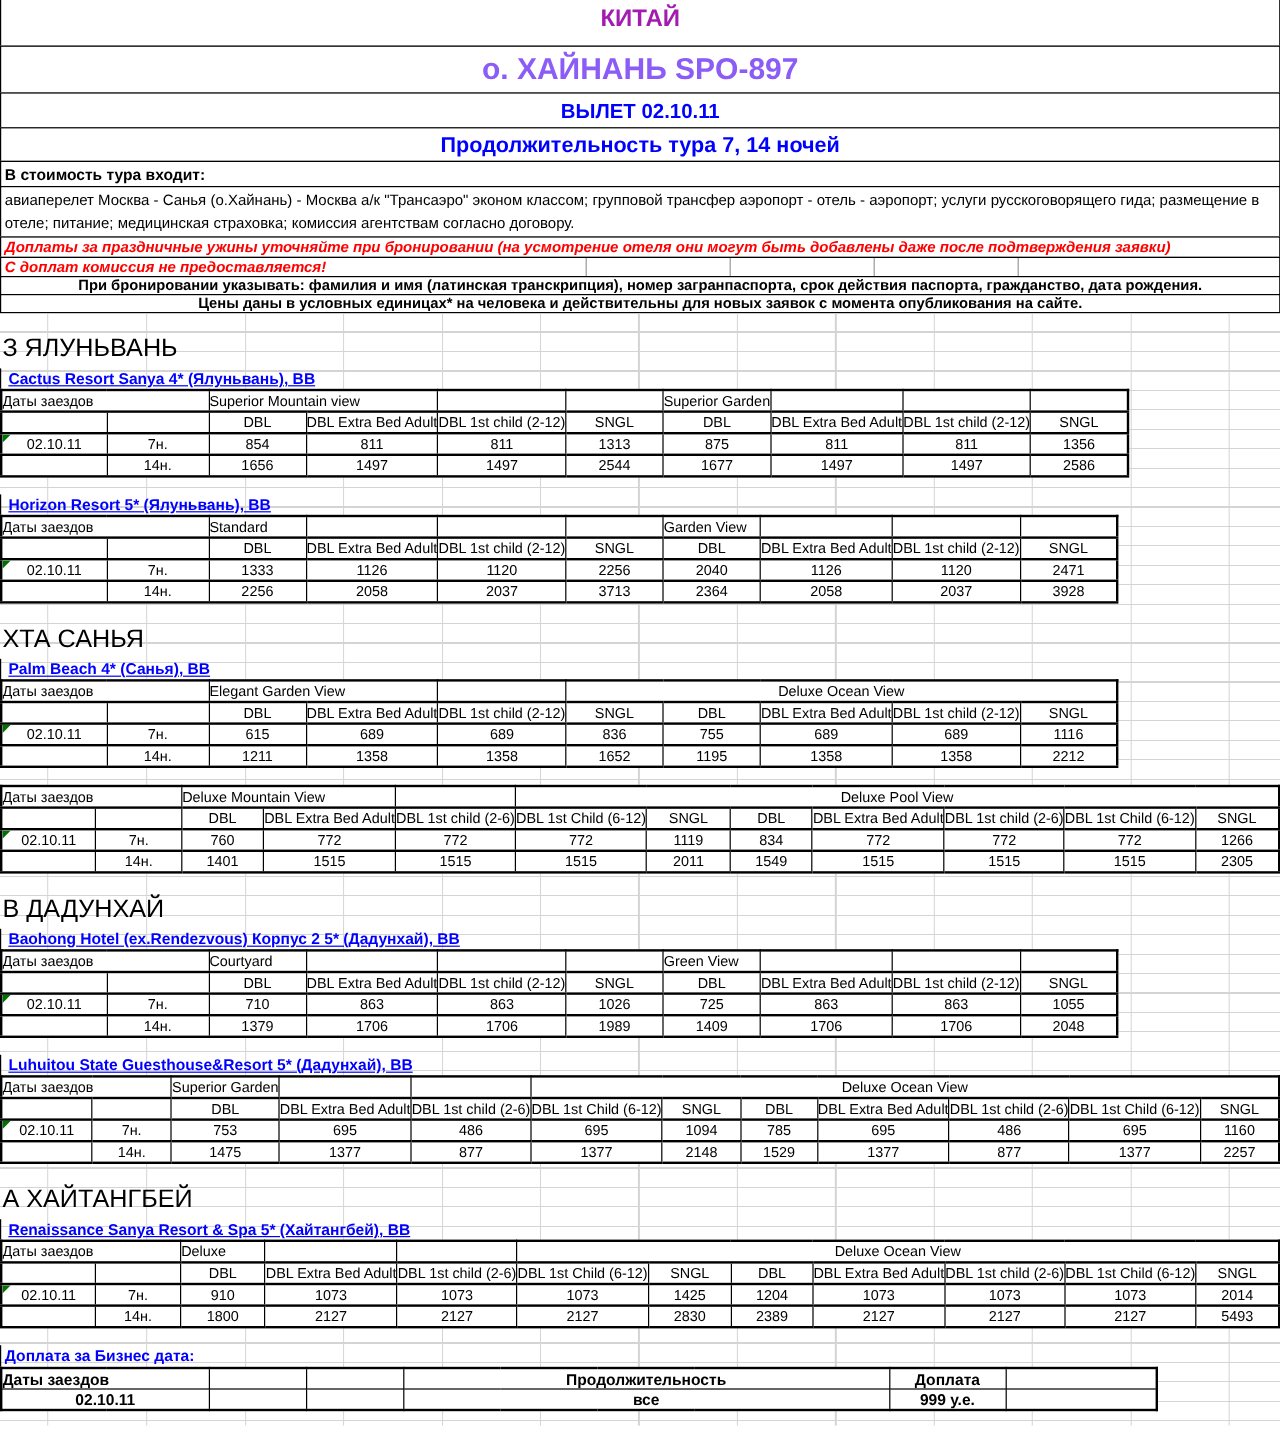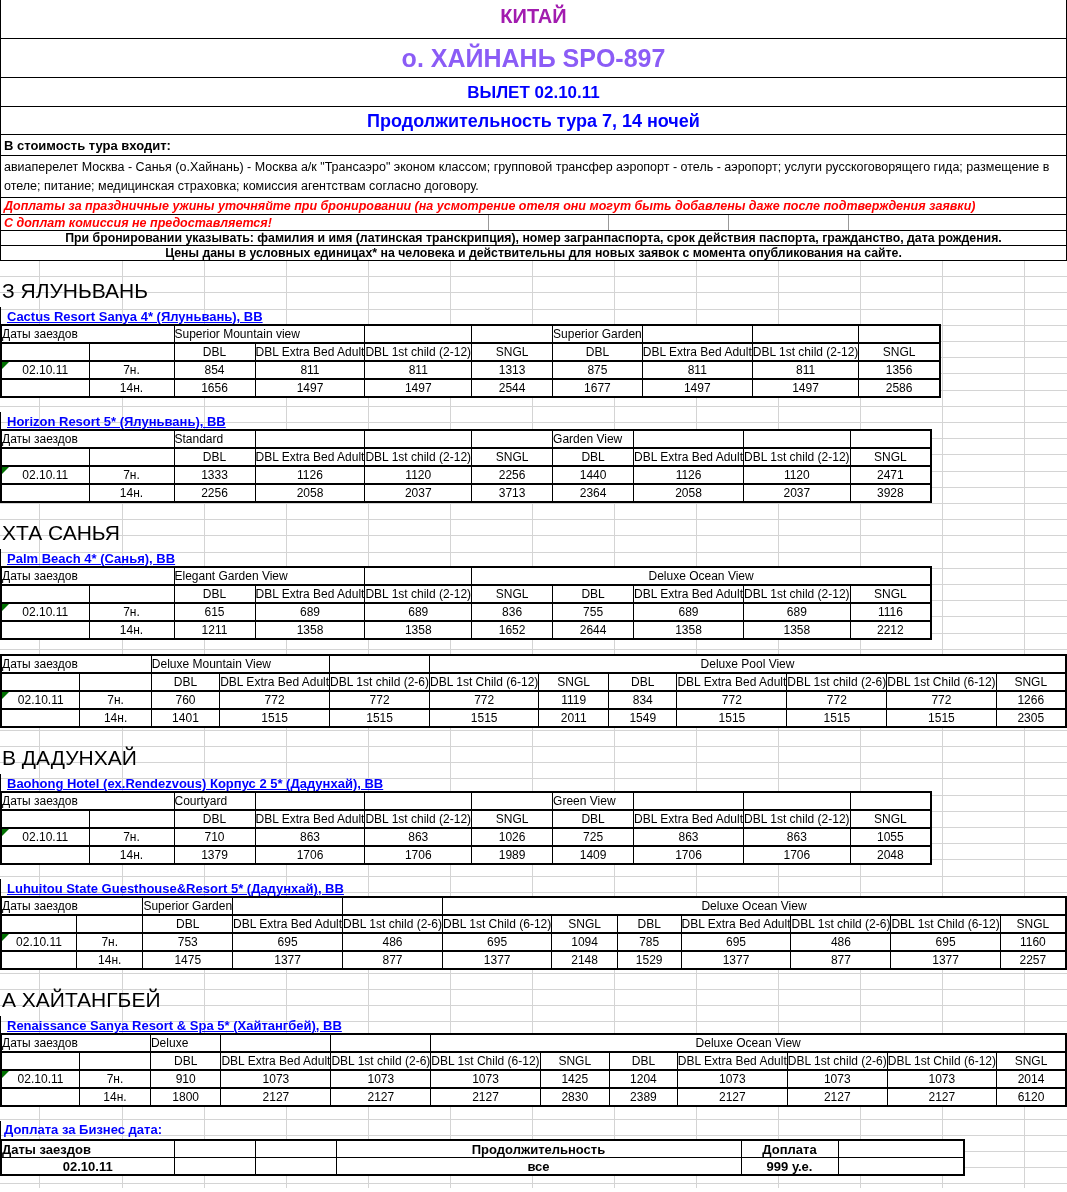--- a/index.html
+++ b/index.html
@@ -161,21 +161,21 @@
               <td class="hd">DBL 1st child (2-12)</td>
               <td class="hd">SNGL</td>
             </tr>
             <tr class="data-row">
               <td class="date">02.10.11<span class="tri"></span></td>
               <td class="nt">7н.</td>
               <td class="v">1333</td>
               <td class="v">1126</td>
               <td class="v">1120</td>
               <td class="v">2256</td>
-              <td class="v">1440</td>
+              <td class="v">2040</td>
               <td class="v">1126</td>
               <td class="v">1120</td>
               <td class="v">2471</td>
             </tr>
             <tr class="data-row">
               <td class="date"></td>
               <td class="nt">14н.</td>
               <td class="v">2256</td>
               <td class="v">2058</td>
               <td class="v">2037</td>
@@ -234,21 +234,21 @@
               <td class="v">689</td>
               <td class="v">1116</td>
             </tr>
             <tr class="data-row">
               <td class="date"></td>
               <td class="nt">14н.</td>
               <td class="v">1211</td>
               <td class="v">1358</td>
               <td class="v">1358</td>
               <td class="v">1652</td>
-              <td class="v">2644</td>
+              <td class="v">1195</td>
               <td class="v">1358</td>
               <td class="v">1358</td>
               <td class="v">2212</td>
             </tr>
           </tbody>
         </table>
         <div class="spacer"></div>
         <table class="hotel">
           <colgroup>
             <col style="width: 88px;">
@@ -509,21 +509,21 @@
               <td class="nt">14н.</td>
               <td class="v">1800</td>
               <td class="v">2127</td>
               <td class="v">2127</td>
               <td class="v">2127</td>
               <td class="v">2830</td>
               <td class="v">2389</td>
               <td class="v">2127</td>
               <td class="v">2127</td>
               <td class="v">2127</td>
-              <td class="v">6120</td>
+              <td class="v">5493</td>
             </tr>
           </tbody>
         </table>
         <div class="spacer"></div>
       </div>
 
     <div class="biz-label">Доплата за Бизнес дата:</div>
     <table class="biz">
       <colgroup>
         <col style="width:88px">

